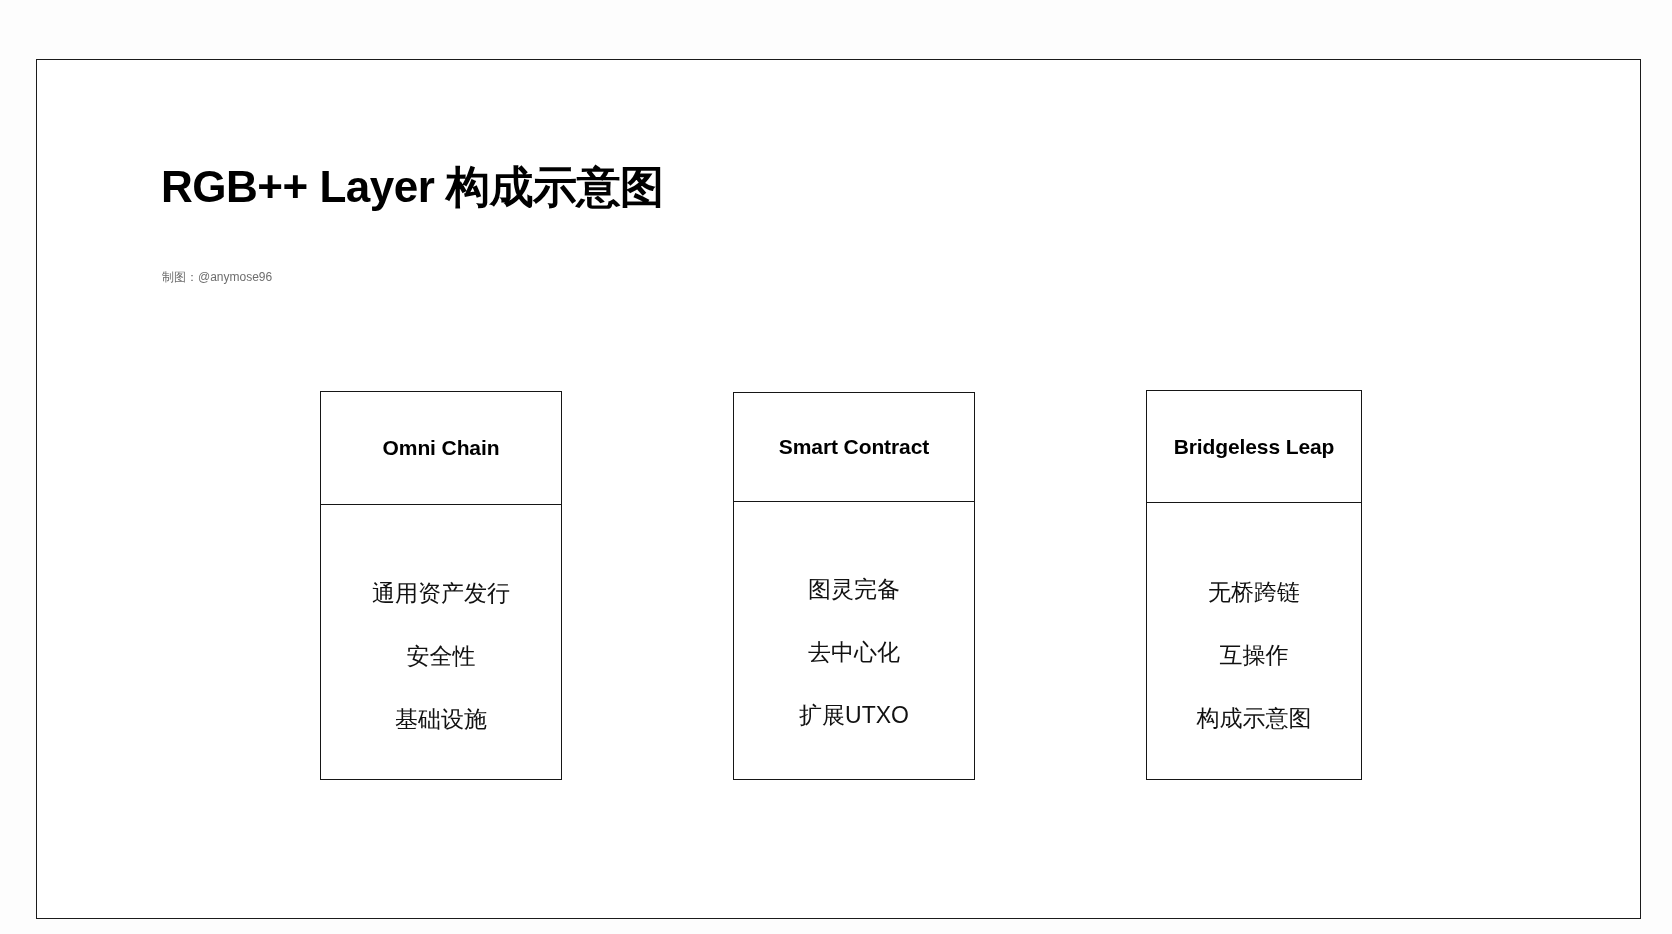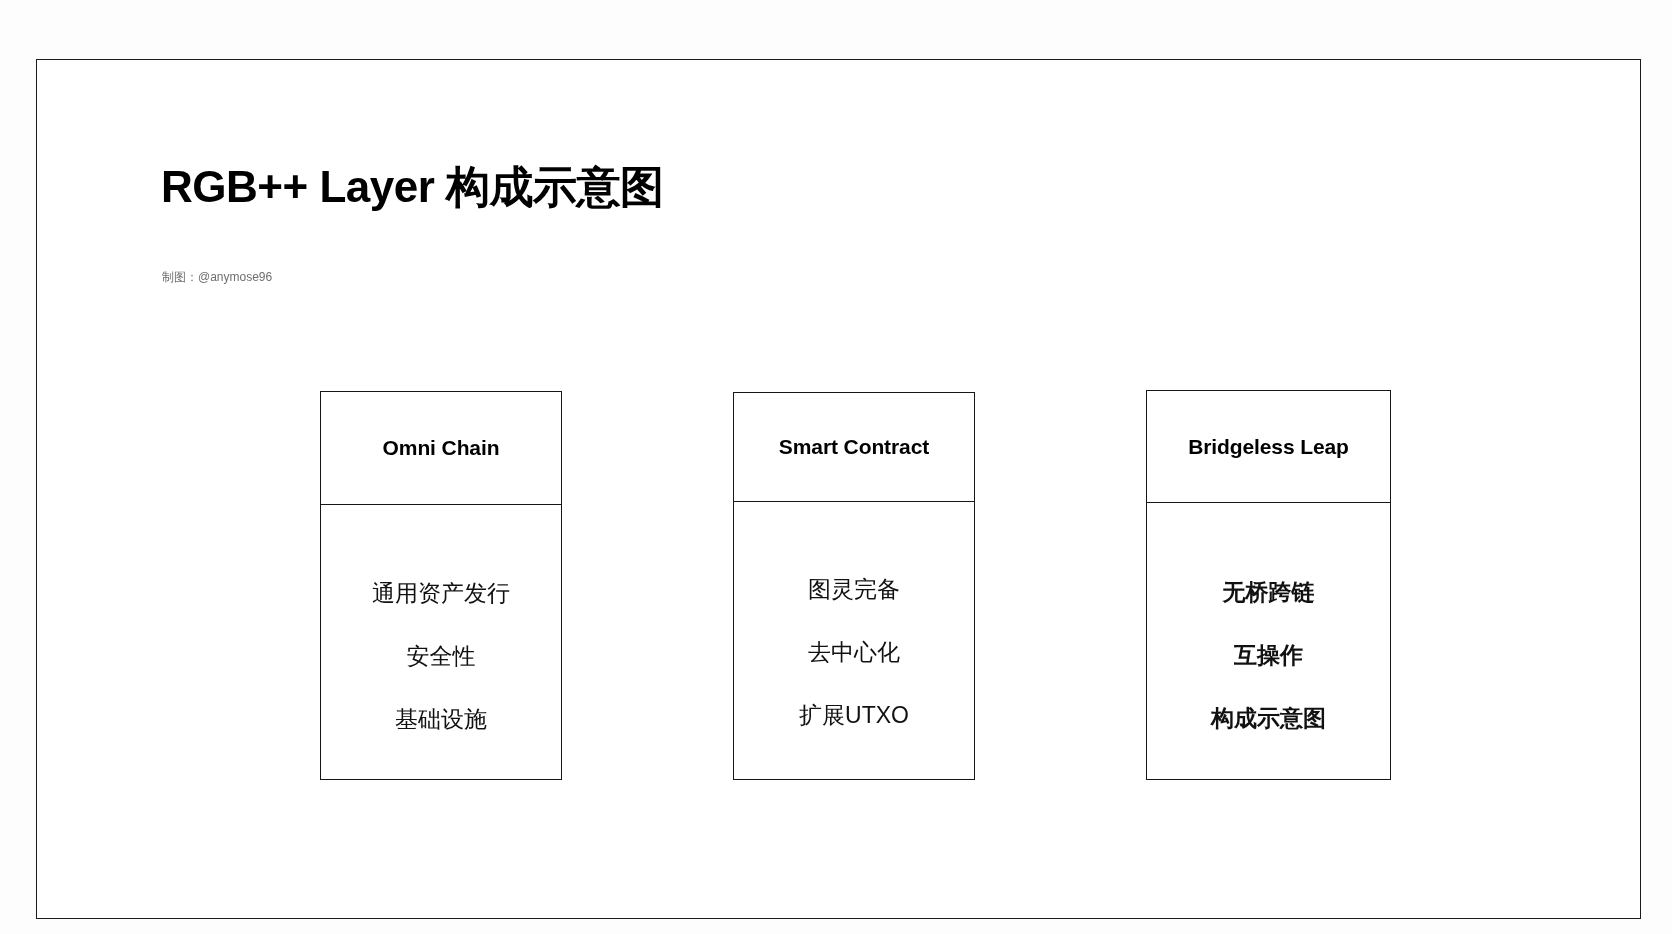--- a/index.html
+++ b/index.html
@@ -99,24 +99,24 @@
   #card-0 .card-item:last-child { margin-bottom: 0; }
 
   
   #card-1 { left: 696px; top: 332px; width: 242px; height: 388px; }
   #card-1 .card-header { height: 109px; }
   #card-1 .card-body   { height: 279px; padding-top: 22px; }
   #card-1 .card-item   { margin: 0 0 32px 0; }
   #card-1 .card-item:last-child { margin-bottom: 0; }
 
   
-  #card-2 { left: 1109px; top: 330px; width: 245px; height: 390px; }
+  #card-2 { left: 1109px; top: 330px; width: 216px; height: 390px; }
   #card-2 .card-header { height: 112px; }
   #card-2 .card-body   { height: 278px; padding-top: 26px; }
-  #card-2 .card-item   { margin: 0 0 32px 0; font-weight: bold; }
+  #card-2 .card-item   { margin: 0 0 32px 0; }
   #card-2 .card-item:last-child { margin-bottom: 0; }
 </style>
 </head>
 <body>
 
 <div id="canvas">
 
   <div id="frame">
 
     <h1 id="title" style="margin:0;">RGB++ Layer 构成示意图</h1>

